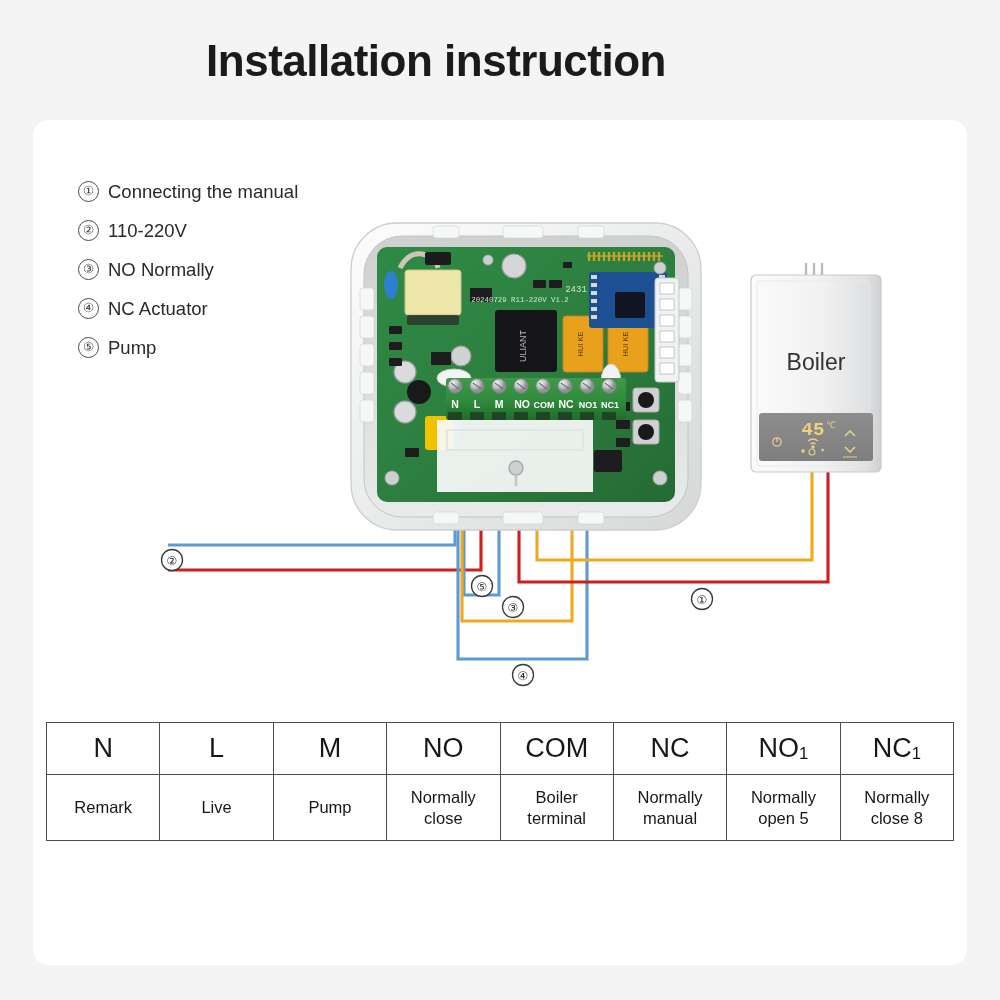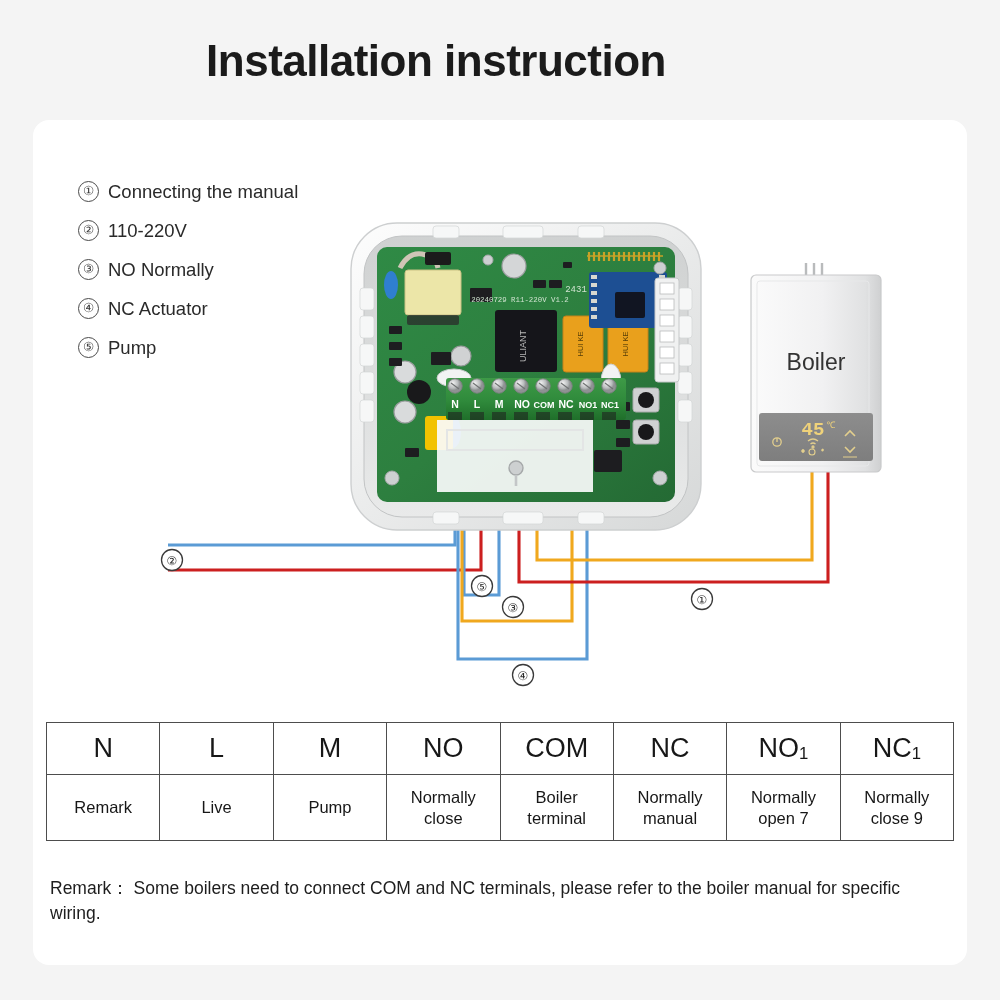--- a/index.html
+++ b/index.html
@@ -458,26 +458,25 @@
         <td>
               <div>Boiler</div>
               <div>terminal</div>
             </td>
         <td>
               <div>Normally</div>
               <div>manual</div>
             </td>
         <td>
               <div>Normally</div>
-              <div>open 7</div>
+              <div>open 5</div>
             </td>
         <td>
               <div>Normally</div>
-              <div>close 9</div>
+              <div>close 8</div>
             </td>
       </tr>
     </tbody>
       </table>
 
-    <div id="remark">Remark： Some boilers need to connect COM and NC terminals, please refer to the boiler manual for specific wiring.</div>
 
   </div>
 </div>
 
 </body></html>

